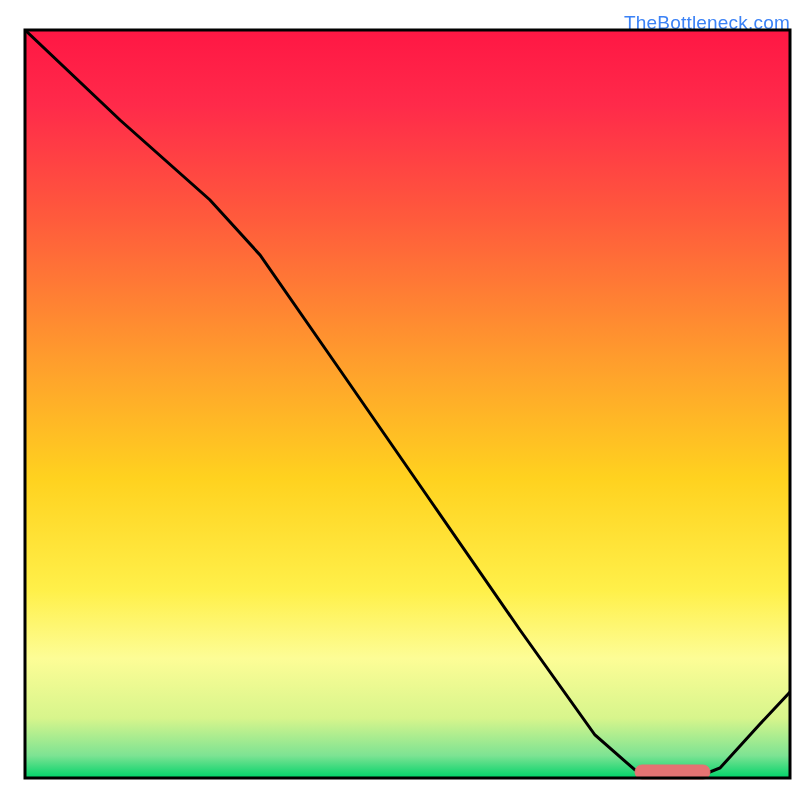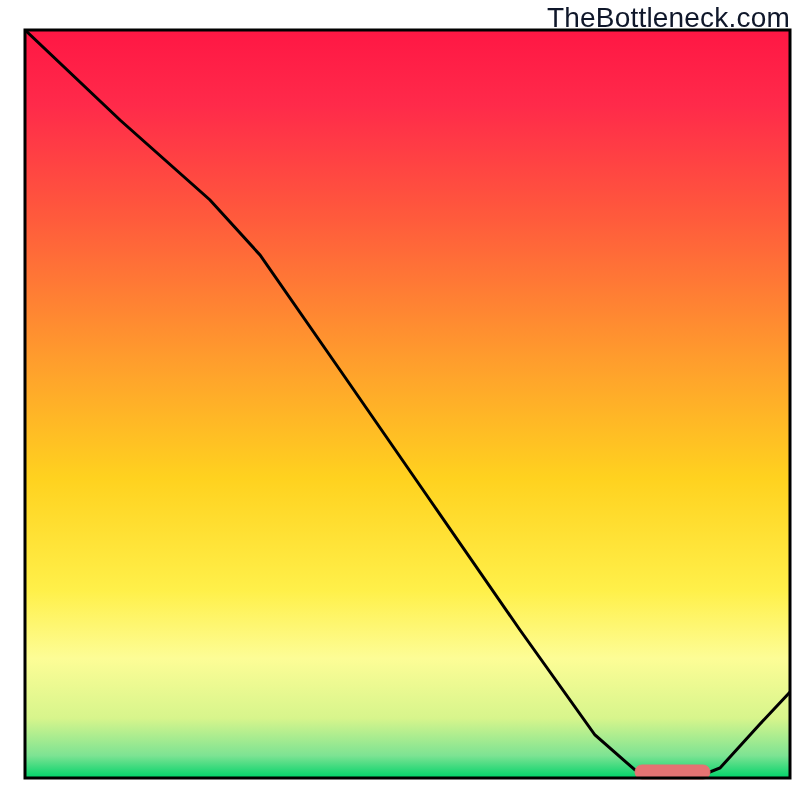--- a/index.html
+++ b/index.html
@@ -10,24 +10,24 @@
     background: #ffffff;
     font-family: Arial, Helvetica, sans-serif;
   }
   .container {
     position: relative;
     width: 800px;
     height: 800px;
   }
   .watermark {
     position: absolute;
-    top: 2px;
+    top: 12px;
     right: 10px;
-    color: #0f172a;
-    font-size: 28px;
+    color: #3b82f6;
+    font-size: 19px;
     font-weight: 500;
     letter-spacing: 0.2px;
   }
   svg.plot {
     position: absolute;
     left: 0;
     top: 0;
   }
 </style>
 </head>

